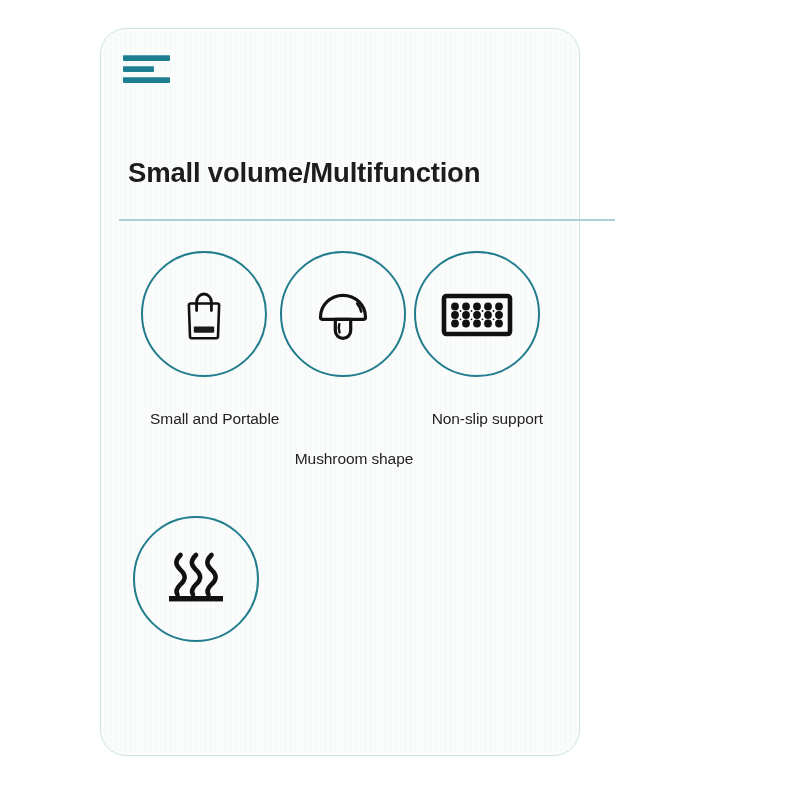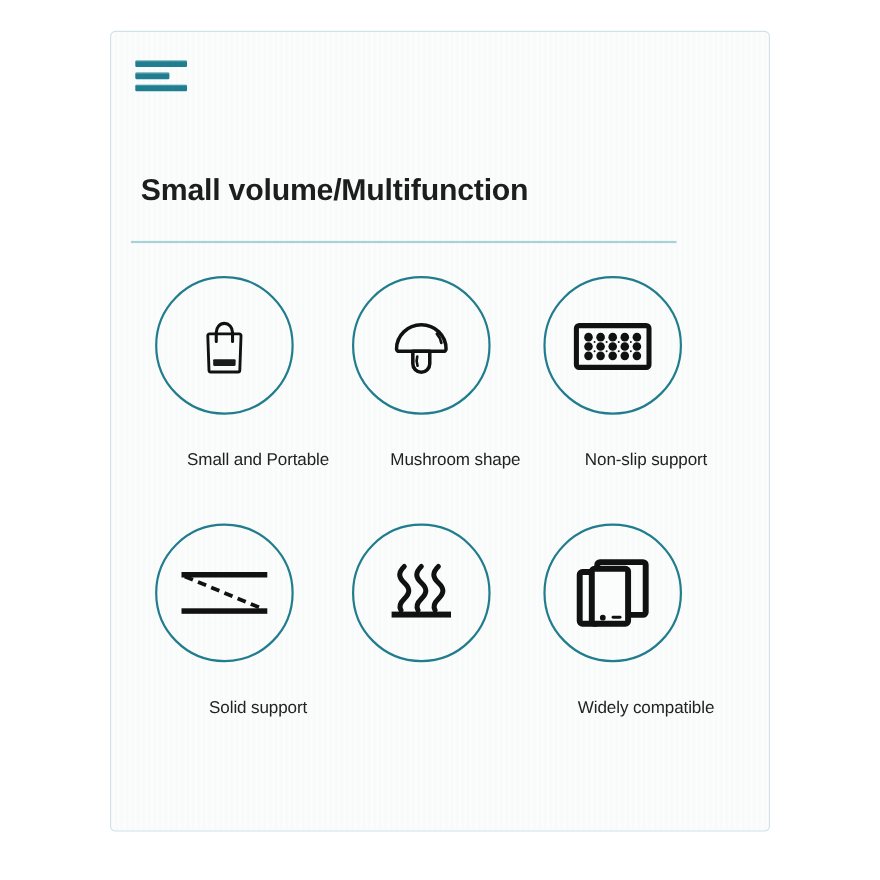--- a/index.html
+++ b/index.html
@@ -21,30 +21,30 @@
     width: 800px;
     height: 800px;
     background: #ffffff;
   }
 
   
   .card {
     position: absolute;
     left: 100px;
     top: 28px;
-    width: 600px;
+    width: 480px;
     height: 728px;
     background: #fbfcfc;
     background-image: linear-gradient(
         to right,
         rgba(0,0,0,0.012) 0px, rgba(0,0,0,0) 1px,
         rgba(0,0,0,0) 3px, rgba(0,0,0,0.012) 4px);
     background-size: 5px 100%;
     border: 1px solid #cfe2e6;
-    border-radius: 5px;
+    border-radius: 26px;
     box-sizing: border-box;
   }
 
   
   .hamburger {
     position: absolute;
     left: 22px;
     top: 25px;
     width: 56px;
     height: 34px;
@@ -117,21 +117,21 @@
     margin-top: 33px;
     font-size: 15.5px;
     color: #222222;
     text-align: center;
     white-space: nowrap;
     letter-spacing: -0.1px;
   }
 
   
   .feature.col1 { transform: translateX(22px); }
-  .feature.col2 { transform: translateX(14px); }
+  .feature.col2 { transform: translateX(14px); gap: 40px; }
   .feature.col3 { transform: translateX(0px); }
 </style>
 </head>
 <body>
 
 <div id="page">
 
   <div class="card">
 
     <button class="hamburger">
@@ -201,58 +201,32 @@
                   <circle cx="33.5" cy="41.3" r="0.9"></circle>
                 <circle cx="44.5" cy="41.3" r="0.9"></circle>
                   <circle cx="55.5" cy="41.3" r="0.9"></circle>
               </g>
             </svg>
           </span>
         </div>
         <div class="caption">Non-slip support</div>
       </div>
 
-      <div class="feature col1">
-        <div class="circle">
-          <span>
-            <svg width="86" height="60" viewBox="0 0 86 60" fill="none">
-              <rect x="4" y="11" width="78" height="5" fill="#111111"></rect>
-              <rect x="4" y="44" width="78" height="5" fill="#111111"></rect>
-              <path d="M7 15 L79 45" stroke="#111111" stroke-width="3.4" stroke-dasharray="8 5" stroke-linecap="butt"></path>
-            </svg>
-          </span>
-        </div>
-        <div class="caption">Solid support</div>
-      </div>
 
       <div class="feature col2">
         <div class="circle">
           <span>
             <svg width="66" height="64" viewBox="0 0 66 64" fill="none">
               <g stroke="#111111" stroke-width="4.6" stroke-linecap="round" fill="none">
                 <path d="M17.5 8 c-5.5 5.5 -5.5 9.5 0 14.8 c5.5 5.3 5.5 9.4 0 14.6 c-4 3.9 -5 7 -3 10.2"></path>
                 <path d="M33 8 c-5.5 5.5 -5.5 9.5 0 14.8 c5.5 5.3 5.5 9.4 0 14.6 c-4 3.9 -5 7 -3 10.2"></path>
                 <path d="M48.5 8 c-5.5 5.5 -5.5 9.5 0 14.8 c5.5 5.3 5.5 9.4 0 14.6 c-4 3.9 -5 7 -3 10.2"></path>
               </g>
               <rect x="6" y="49" width="54" height="5.4" fill="#111111"></rect>
             </svg>
           </span>
         </div>
       </div>
 
-      <div class="feature col3">
-        <div class="circle">
-          <span>
-            <svg width="74" height="72" viewBox="0 0 74 72" fill="none">
-              <rect x="23" y="8" width="44" height="48" rx="2.5" stroke="#111111" stroke-width="5.4"></rect>
-              <rect x="7" y="17" width="17" height="47" rx="2.5" stroke="#111111" stroke-width="5.4"></rect>
-              <rect x="18" y="14" width="33" height="50" rx="2.5" fill="#fbfcfc" stroke="#111111" stroke-width="5.4"></rect>
-              <circle cx="28" cy="58.5" r="2.6" fill="#111111"></circle>
-              <rect x="36" y="56.8" width="9" height="2.6" rx="1.3" fill="#111111"></rect>
-            </svg>
-          </span>
-        </div>
-        <div class="caption">Widely compatible</div>
-      </div>
 
     </div>
   </div>
 </div>
 
 </body></html>

